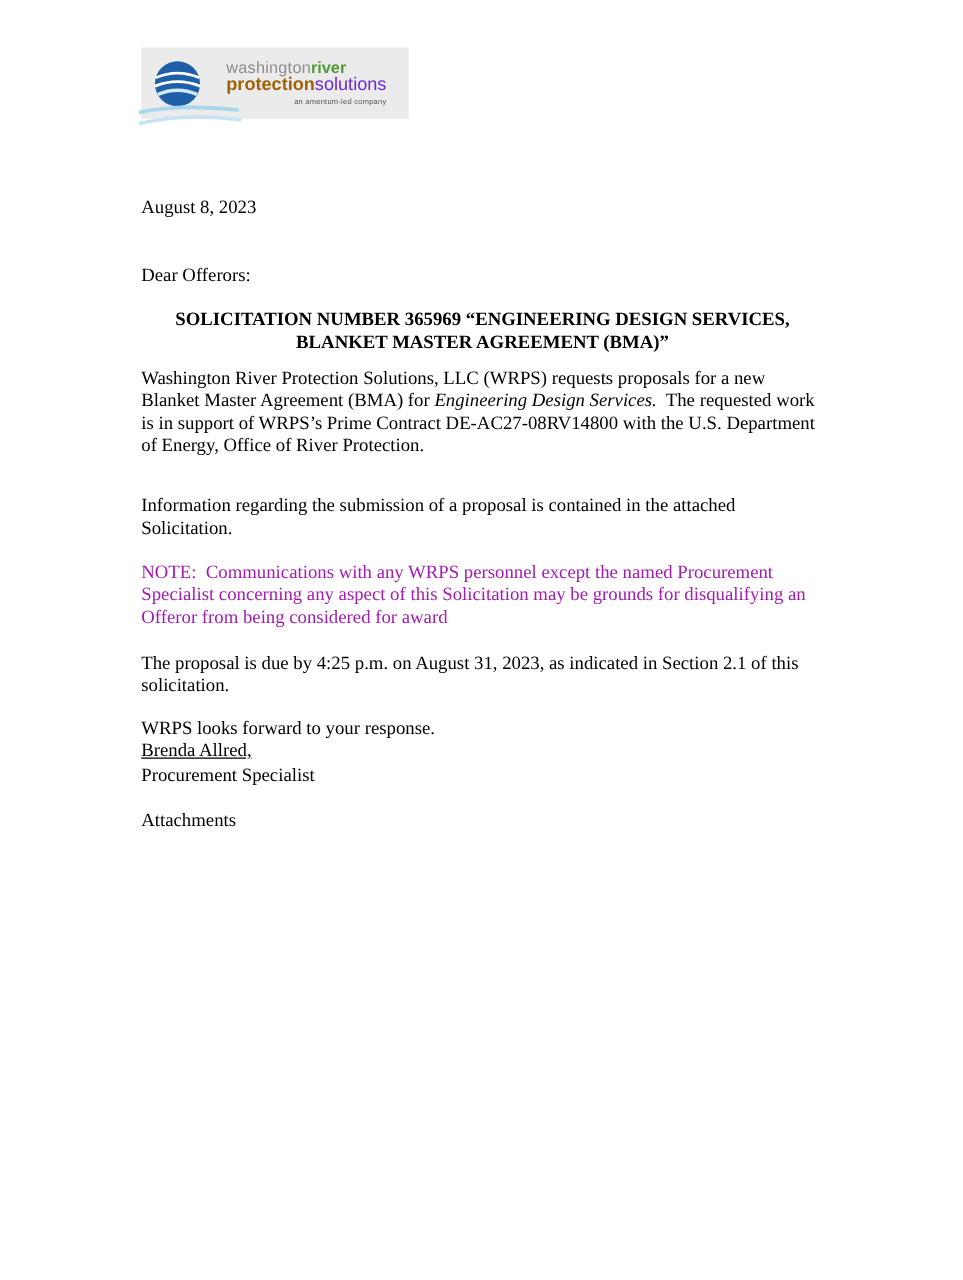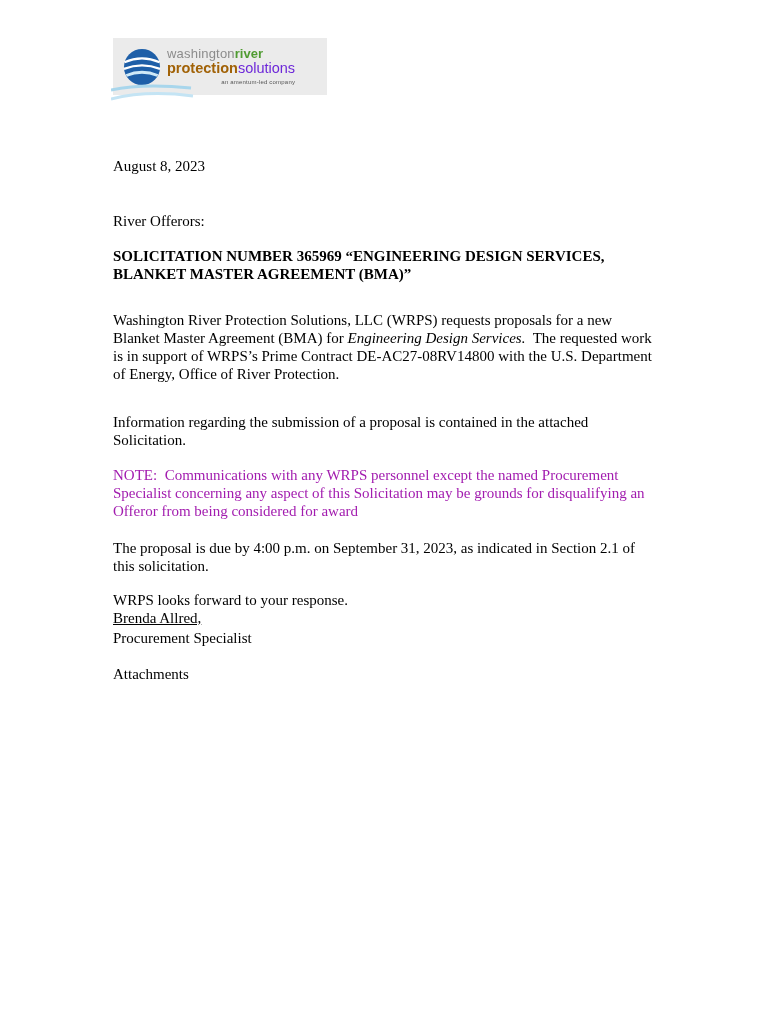--- a/index.html
+++ b/index.html
@@ -14,42 +14,42 @@
   .page { position: relative; width: 770px; height: 1024px; background: #ffffff; }
 
   
   .logo {
     position: absolute; left: 113px; top: 38px;
     width: 214px; height: 57px;
     background: #ebebeb;
   }
   .logo-row { display: flex; align-items: center; height: 100%; padding-left: 10px; }
   .globe { width: 38px; height: 38px; flex: 0 0 auto; }
-  .logo-text { margin-left: 6px; font-family: "Liberation Sans", sans-serif; line-height: 1.05; }
+  .logo-text { margin-left: 20px; font-family: "Liberation Sans", sans-serif; line-height: 1.05; }
   .l1 { font-size: 13px; }
   .w1 { color: #8c8c8c; letter-spacing: 0.2px; }
   .w2 { color: #4f9b31; font-weight: bold; }
   .l2 { font-size: 14.5px; }
   .w3 { color: #a16207; font-weight: bold; }
   .w4 { color: #6d28d9; }
   .tagline {
     font-size: 6px; color: #555555; text-align: right;
     margin-top: 3px; letter-spacing: 0.2px;
   }
   .waves { position: absolute; left: -2px; bottom: -10px; width: 84px; height: 22px; }
 
   
   .content {
     position: absolute; left: 113px; top: 157px; width: 546px;
     font-size: 15px; line-height: 18px;
   }
   .content p { white-space: pre-wrap; }
   .date        { margin-bottom: 37px; }
   .salutation  { margin-bottom: 17px; }
-  .subject     { font-weight: bold; margin-bottom: 28px; }
+  .subject     { font-weight: bold; margin-bottom: 11px; text-align: center; }
   .para1       { margin-bottom: 30px; }
   .para2       { margin-bottom: 17px; }
   .note        { color: #a21caf; margin-bottom: 19px; }
   .para3       { margin-bottom: 16px; }
   .para4       { }
   .closing     { margin-bottom: 58px; }
   .sig-name    { margin-bottom: 2px; text-decoration: underline; }
   .sig-title   { margin-bottom: 18px; }
   .italic      { font-style: italic; }
 </style>
@@ -74,31 +74,31 @@
     </div>
     <svg class="waves" viewBox="0 0 84 22" aria-hidden="true">
       <path d="M0 7 Q 32 0 80 5" stroke="#a8d6ec" stroke-width="3" fill="none"></path>
       <path d="M0 16 Q 36 7 82 13" stroke="#c4e4f4" stroke-width="3" fill="none"></path>
     </svg>
   </div>
 
   <div class="content">
     <p class="date">August 8, 2023</p>
 
-    <p class="salutation">River Offerors:</p>
+    <p class="salutation">Dear Offerors:</p>
 
     <p class="subject"><span>SOLICITATION NUMBER 365969 “ENGINEERING DESIGN SERVICES,</span><br><span>BLANKET MASTER AGREEMENT (BMA)”</span></p>
 
     <p class="para1"><span>Washington River Protection Solutions, LLC (WRPS) requests proposals for a new Blanket Master Agreement (BMA) for </span><span class="italic">Engineering Design Services.</span><span>  The requested work is in support of WRPS’s Prime Contract DE-AC27-08RV14800 with the U.S. Department of Energy, Office of River Protection.</span></p>
 
     <p class="para2">Information regarding the submission of a proposal is contained in the attached Solicitation.</p>
 
     <p class="note">NOTE:  Communications with any WRPS personnel except the named Procurement Specialist concerning any aspect of this Solicitation may be grounds for disqualifying an Offeror from being considered for award</p>
 
-    <p class="para3">The proposal is due by 4:00 p.m. on September 31, 2023, as indicated in Section 2.1 of this solicitation.</p>
+    <p class="para3">The proposal is due by 4:25 p.m. on August 31, 2023, as indicated in Section 2.1 of this solicitation.</p>
 
     <p class="para4">WRPS looks forward to your response.</p>
 
 
     <p class="sig-name">Brenda Allred,</p>
     <p class="sig-title">Procurement Specialist</p>
 
     <p class="attachments">Attachments</p>
   </div>
 

